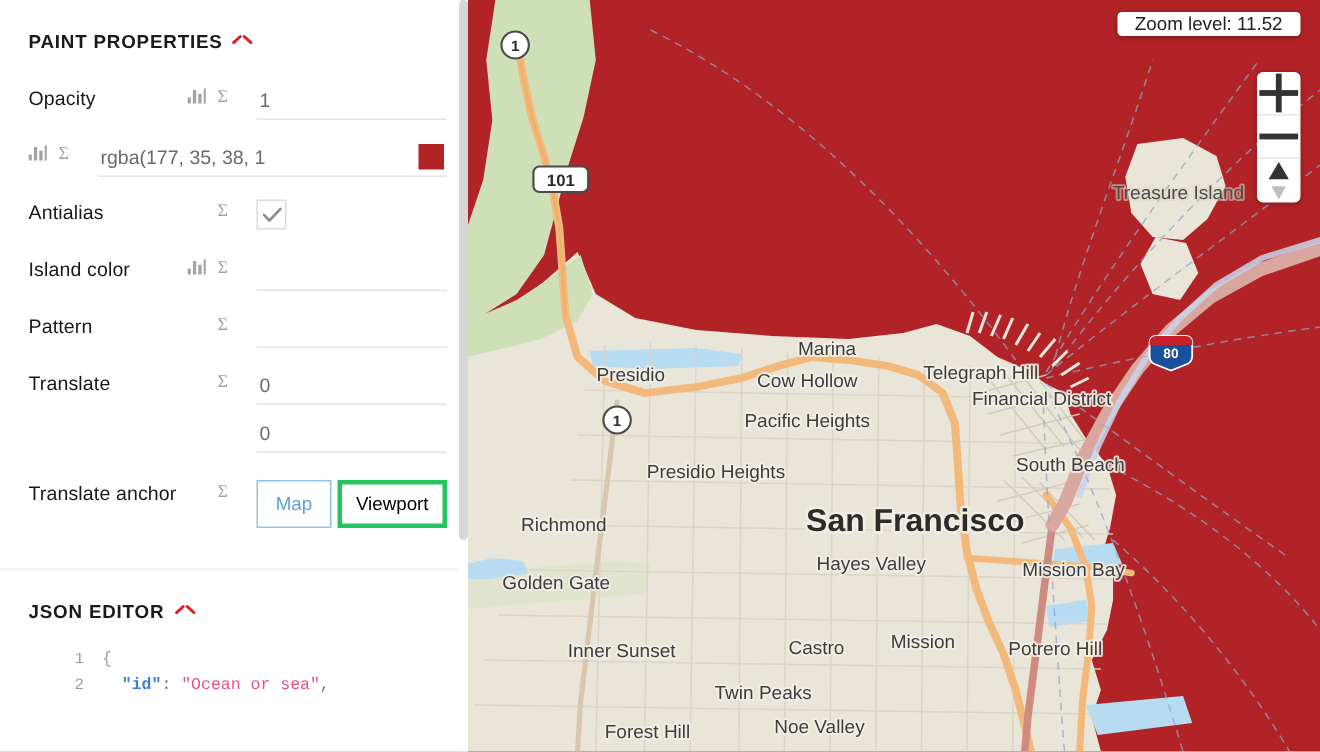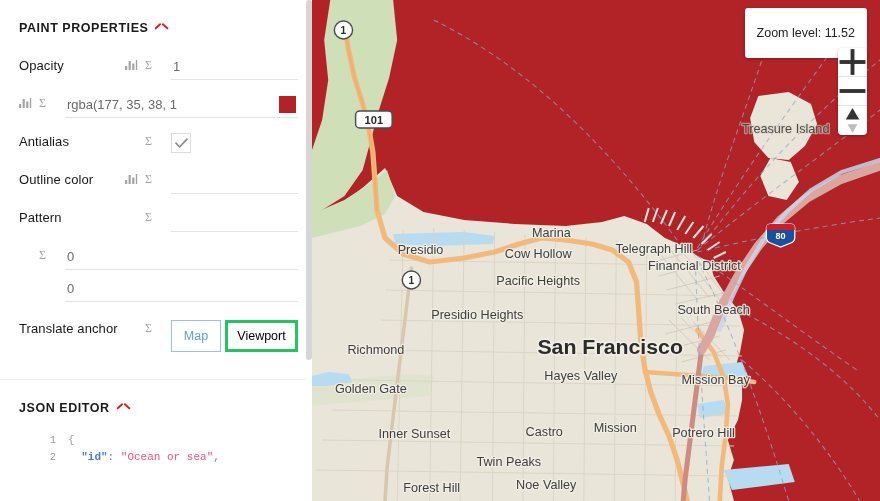--- a/index.html
+++ b/index.html
@@ -145,21 +145,21 @@
     stroke-linejoin: round;
   }
   .lbl-city { font-size: 21px; font-weight: bold; fill: #2b2b2b; stroke-width: 3.4px; }
   .lbl-hood { font-size: 12.5px; }
   .lbl-island { font-size: 12.5px; fill: #4a4a4a; stroke: rgba(220,215,200,.55); }
 
   
   .zoom-pill {
     position: absolute; top: 8px; right: 13px;
     background: #fff; border-radius: 3px;
-    padding: 18px 12px;
+    padding: 1px 12px;
     font-size: 12.5px; color: #222;
     box-shadow: 0 1px 3px rgba(0,0,0,.28);
   }
   .zoom-ctrl {
     position: absolute; top: 48px; right: 13px;
     width: 29px; background: #fff; border-radius: 4px;
     box-shadow: 0 1px 3px rgba(0,0,0,.3);
     overflow: hidden;
   }
   .zc-btn {
@@ -242,21 +242,21 @@
         <div class="field-cell">
           <div class="checkbox-box">
             <svg class="check-mark" width="13" height="11" viewBox="0 0 13 11">
               <path d="M1 5.2 L4.6 9 L12 1.2" stroke="#8c8c8c" stroke-width="1.7" fill="none" stroke-linecap="round" stroke-linejoin="round"></path>
             </svg>
           </div>
         </div>
       </div>
 
       <div class="prop-row">
-        <div class="prop-label">Outline color</div>
+        <div class="prop-label">Island color</div>
         <div class="icon-cell">
           <span class="ico">
             <svg width="13" height="12" viewBox="0 0 13 12">
                 <rect x="0" y="7" width="2.2" height="4" fill="#6b6b6b"></rect>
                 <rect x="3.6" y="2" width="2.2" height="9" fill="#6b6b6b"></rect>
                 <rect x="7.2" y="4.5" width="2.2" height="6.5" fill="#6b6b6b"></rect>
                 <rect x="10.8" y="1" width="1.4" height="10" fill="#6b6b6b"></rect>
               </svg>
           </span>
           <span class="ico">
@@ -279,20 +279,21 @@
                 <text x="0" y="10" font-family="Liberation Serif, serif" font-size="12" fill="#6b6b6b">Σ</text>
               </svg>
           </span>
         </div>
         <div class="field-cell">
           <input class="text-field" type="text" value="" style="">
         </div>
       </div>
 
       <div class="prop-row two-line">
+        <div class="prop-label">Translate</div>
         <div class="icon-cell">
           <span class="ico-spacer"></span>
           <span class="ico">
             <svg width="11" height="12" viewBox="0 0 11 12">
                 <text x="0" y="10" font-family="Liberation Serif, serif" font-size="12" fill="#6b6b6b">Σ</text>
               </svg>
           </span>
         </div>
         <div class="field-cell">
           <input class="text-field" type="text" value="0" style="">

